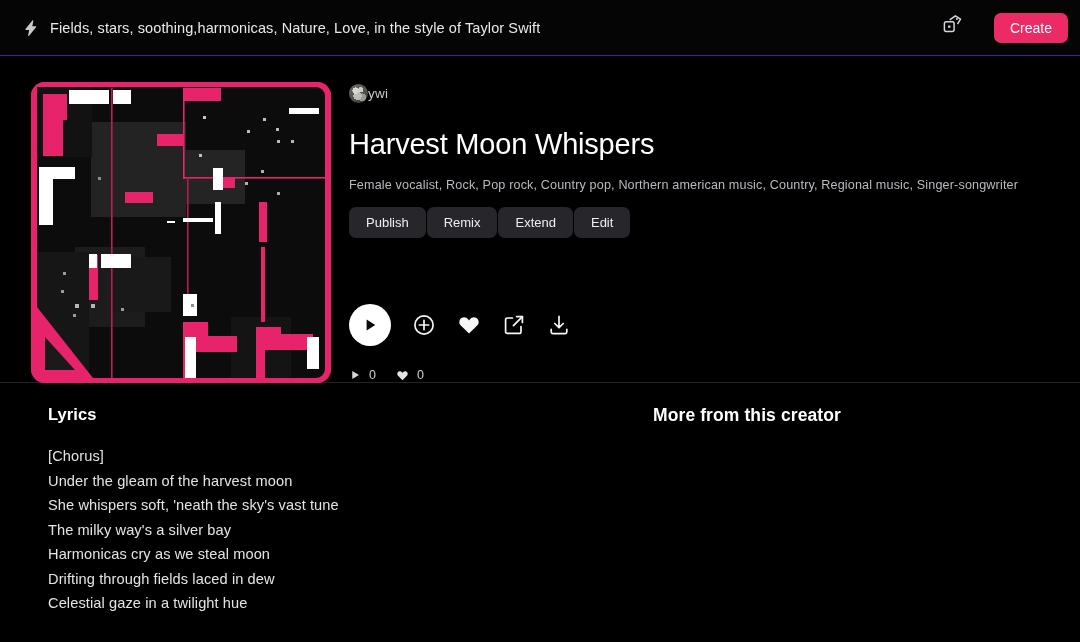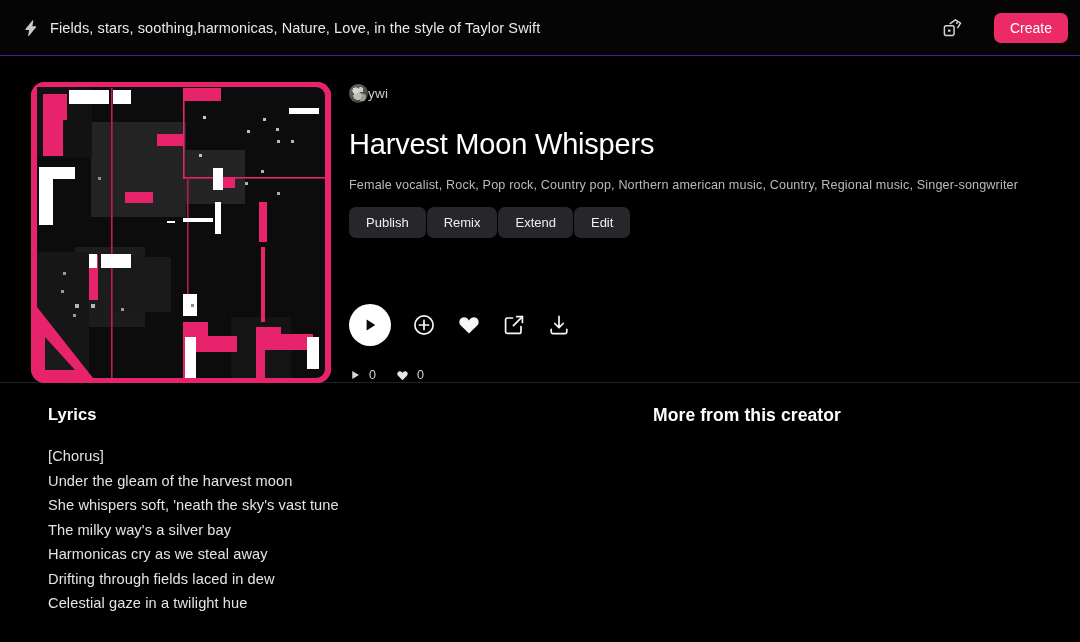--- a/index.html
+++ b/index.html
@@ -49,21 +49,20 @@
     font-size: 14.5px;
     color: #e9e9ec;
     white-space: nowrap;
     overflow: hidden;
     text-overflow: ellipsis;
     letter-spacing: .1px;
   }
   .header-right {
     flex: 0 0 auto;
     display: flex;
-    align-items: center;
     gap: 30px;
   }
   .dice-icon {
     width: 22px;
     height: 22px;
     display: block;
     opacity: .95;
   }
   .create-btn {
     background: #ec2a66;
@@ -410,21 +409,21 @@
 <div class="divider"></div>
 
 <div class="bottom-section">
 
   <div class="lyrics-col">
     <h2 class="section-heading">Lyrics</h2>
     <div class="lyric-line">[Chorus]</div>
     <div class="lyric-line">Under the gleam of the harvest moon</div>
     <div class="lyric-line">She whispers soft, 'neath the sky's vast tune</div>
     <div class="lyric-line">The milky way's a silver bay</div>
-    <div class="lyric-line">Harmonicas cry as we steal away</div>
+    <div class="lyric-line">Harmonicas cry as we steal moon</div>
     <div class="lyric-line">Drifting through fields laced in dew</div>
     <div class="lyric-line">Celestial gaze in a twilight hue</div>
   </div>
 
   <div class="creator-col">
     <h2 class="section-heading">More from this creator</h2>
   </div>
 
 </div>
 

